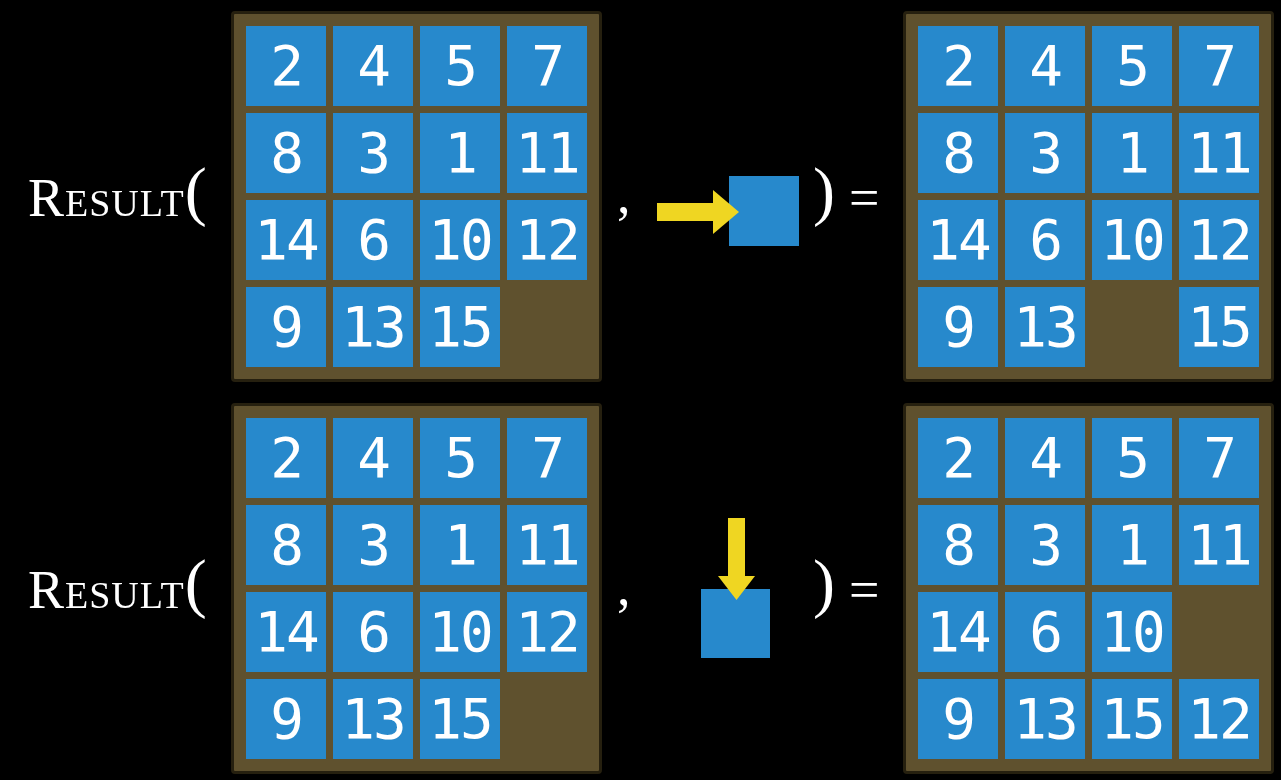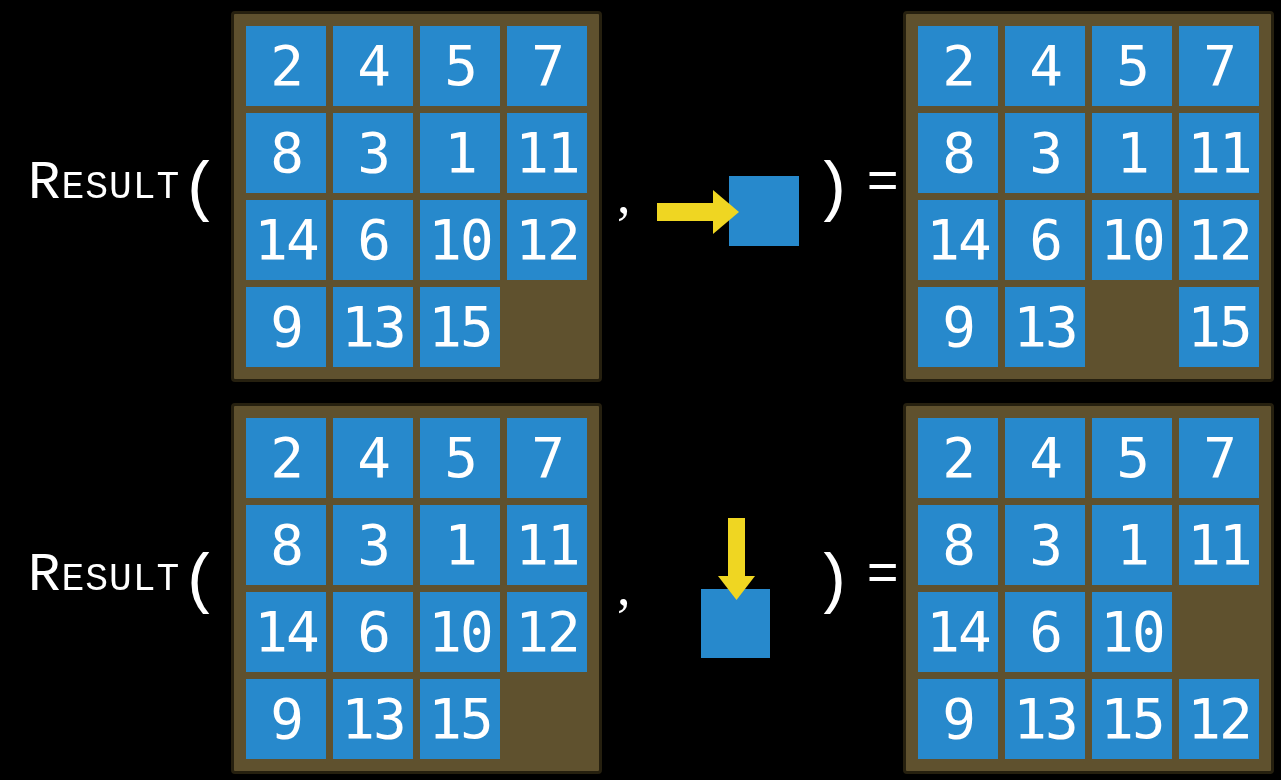--- a/index.html
+++ b/index.html
@@ -9,24 +9,23 @@
     height: 780px;
     background: var(--background, #000);
     overflow: hidden;
     font-family: "Liberation Serif", serif;
   }
 
   
   .fnrow {
     position: absolute;
     display: flex;
-    align-items: flex-start;
+    align-items: flex-end;
     color: var(--text, #fff);
     white-space: pre;
-    font-family: Liberation Mono, monospace;
   }
   .fn-name {
     font-variant: small-caps;
     font-size: 54px;
     letter-spacing: 1px;
   }
   .paren { font-size: 66px; }
   .eq    { font-size: 54px; padding-left: 14px; }
   .comma {
     position: absolute;

